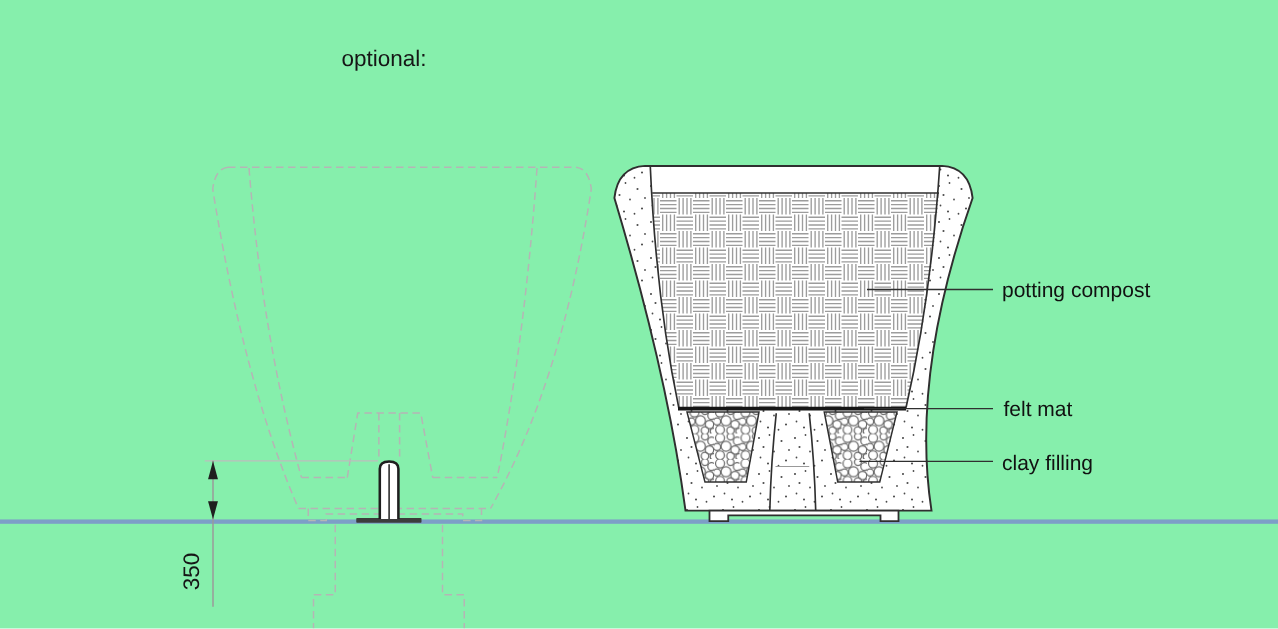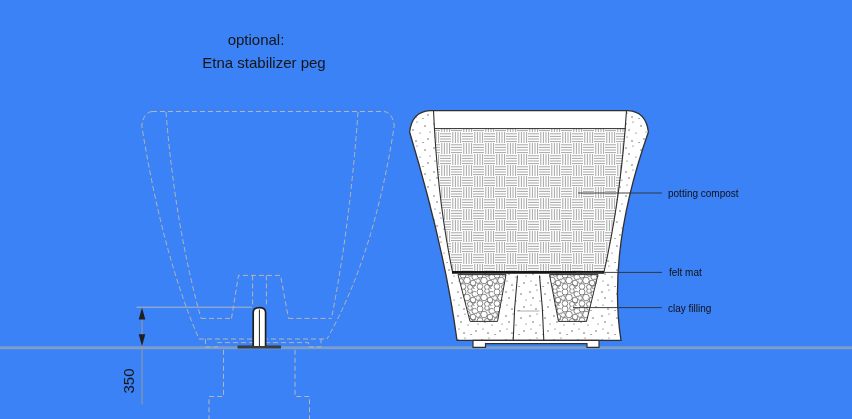--- a/index.html
+++ b/index.html
@@ -1,34 +1,34 @@
 <!DOCTYPE html>
 <html><head>
 <meta charset="utf-8">
 <style>
   html,body{margin:0;padding:0;background:#ffffff;}
   .stage{
     position:relative;
     width:852px;height:419px;
-    background:#3b82f6;
+    background:#86efac;
     font-family:"Liberation Sans", sans-serif;
     overflow:hidden;
   }
   .stage svg{position:absolute;left:0;top:0;}
   .txt{
     position:absolute;
     color:#161616;
     font-size:15px;
     white-space:nowrap;
   }
   .title{transform:translateX(-50%);}
   .ann{
     position:absolute;
     color:#111;
-    font-size:10px;
+    font-size:14px;
     white-space:nowrap;
     transform:translateY(-50%);
   }
   .dim-text{
     position:absolute;
     color:#161616;
     font-size:15px;
     white-space:nowrap;
     transform:translate(-50%,-50%) rotate(-90deg);
   }
@@ -133,21 +133,20 @@
 
       <path fill="#ffffff" stroke="#2f2f2f" stroke-width="1.2" d="M473,340.4 L473,347.4 L485.5,347.4 L485.5,343.6 L587,343.6 L587,347.4 L599,347.4 L599,340.4 Z"></path>
 
       <line x1="578" y1="193" x2="662" y2="193" stroke="#2f2f2f" stroke-width="0.9"></line>
       <line x1="576" y1="272.4" x2="662" y2="272.4" stroke="#2f2f2f" stroke-width="0.9"></line>
       <line x1="573" y1="307.6" x2="662" y2="307.6" stroke="#2f2f2f" stroke-width="0.9"></line>
     </g>
   </svg>
 
   <div class="txt title" style="left:256px;top:31px;">optional:</div>
-  <div class="txt title" style="left:264px;top:54px;">Etna stabilizer peg</div>
 
   <div class="ann" style="left:668px;top:193px;">potting compost</div>
   <div class="ann" style="left:669px;top:272px;">felt mat</div>
   <div class="ann" style="left:668px;top:308px;">clay filling</div>
 
   <div class="dim-text" style="left:128px;top:381px;">350</div>
 
 </div>
 
 </body></html>

